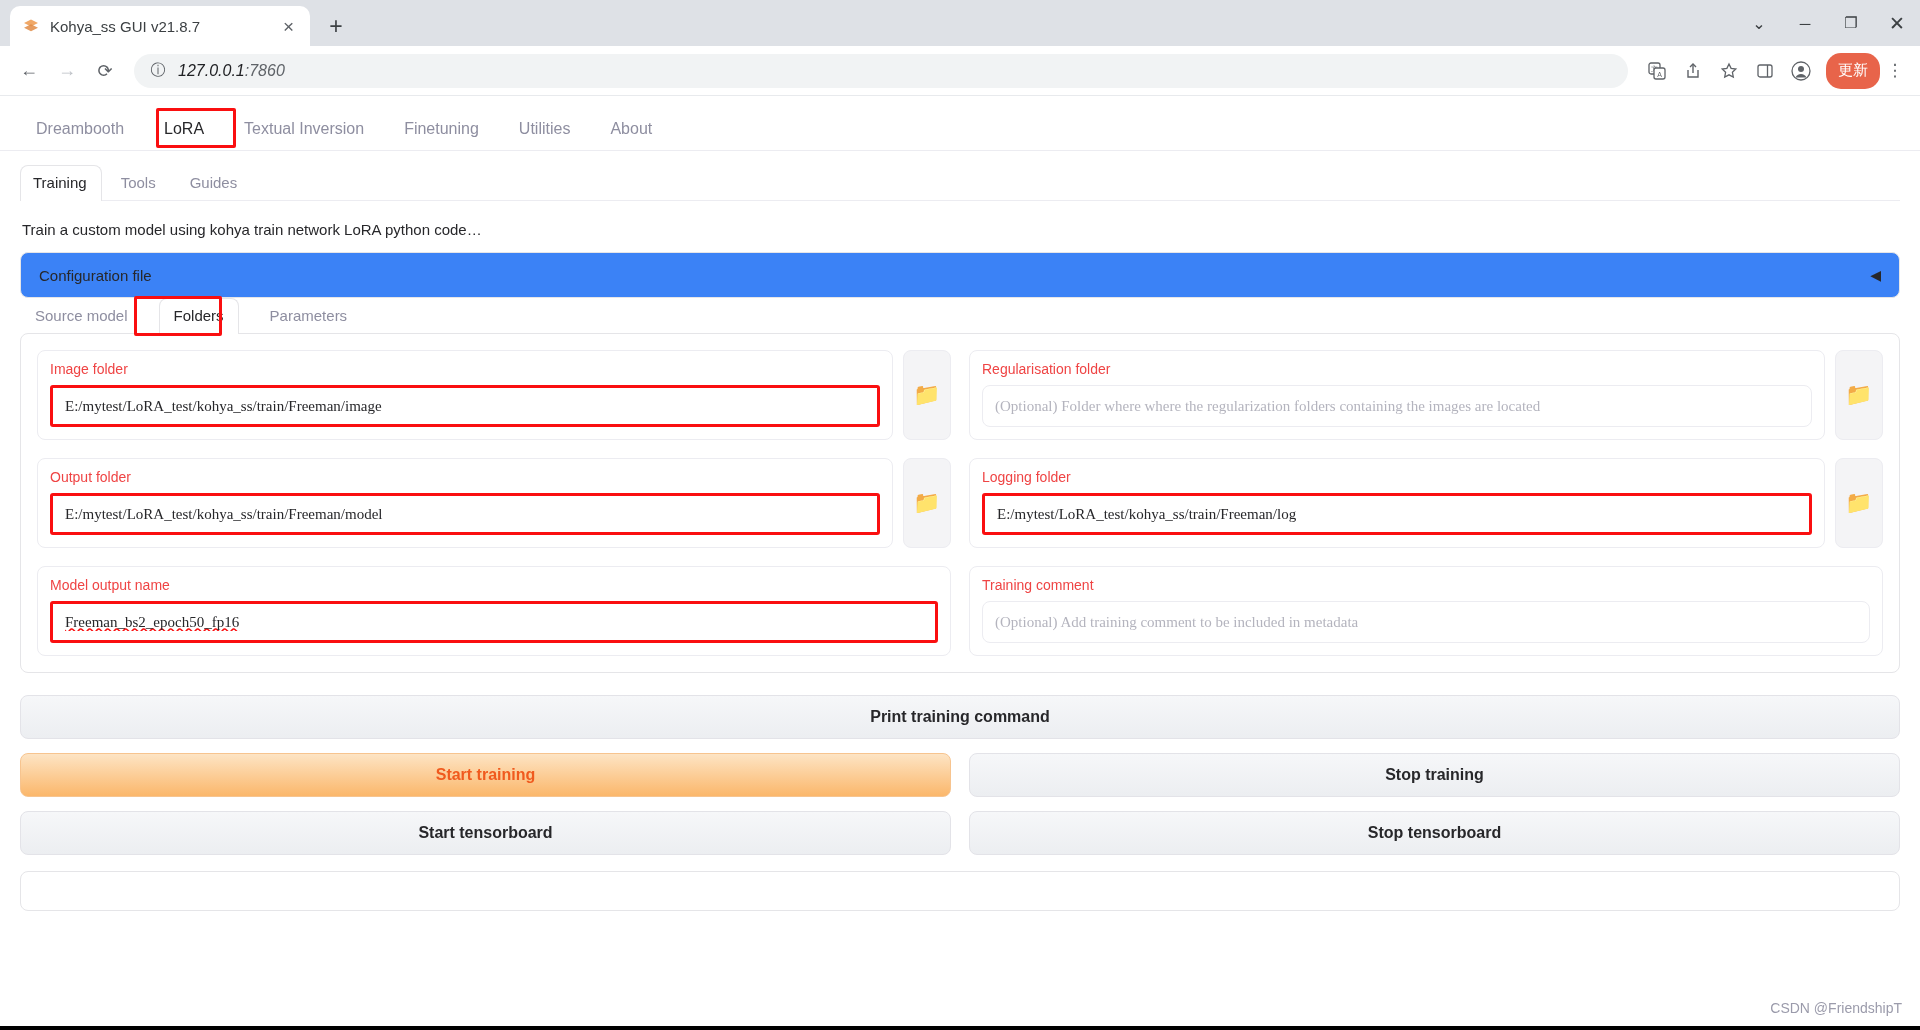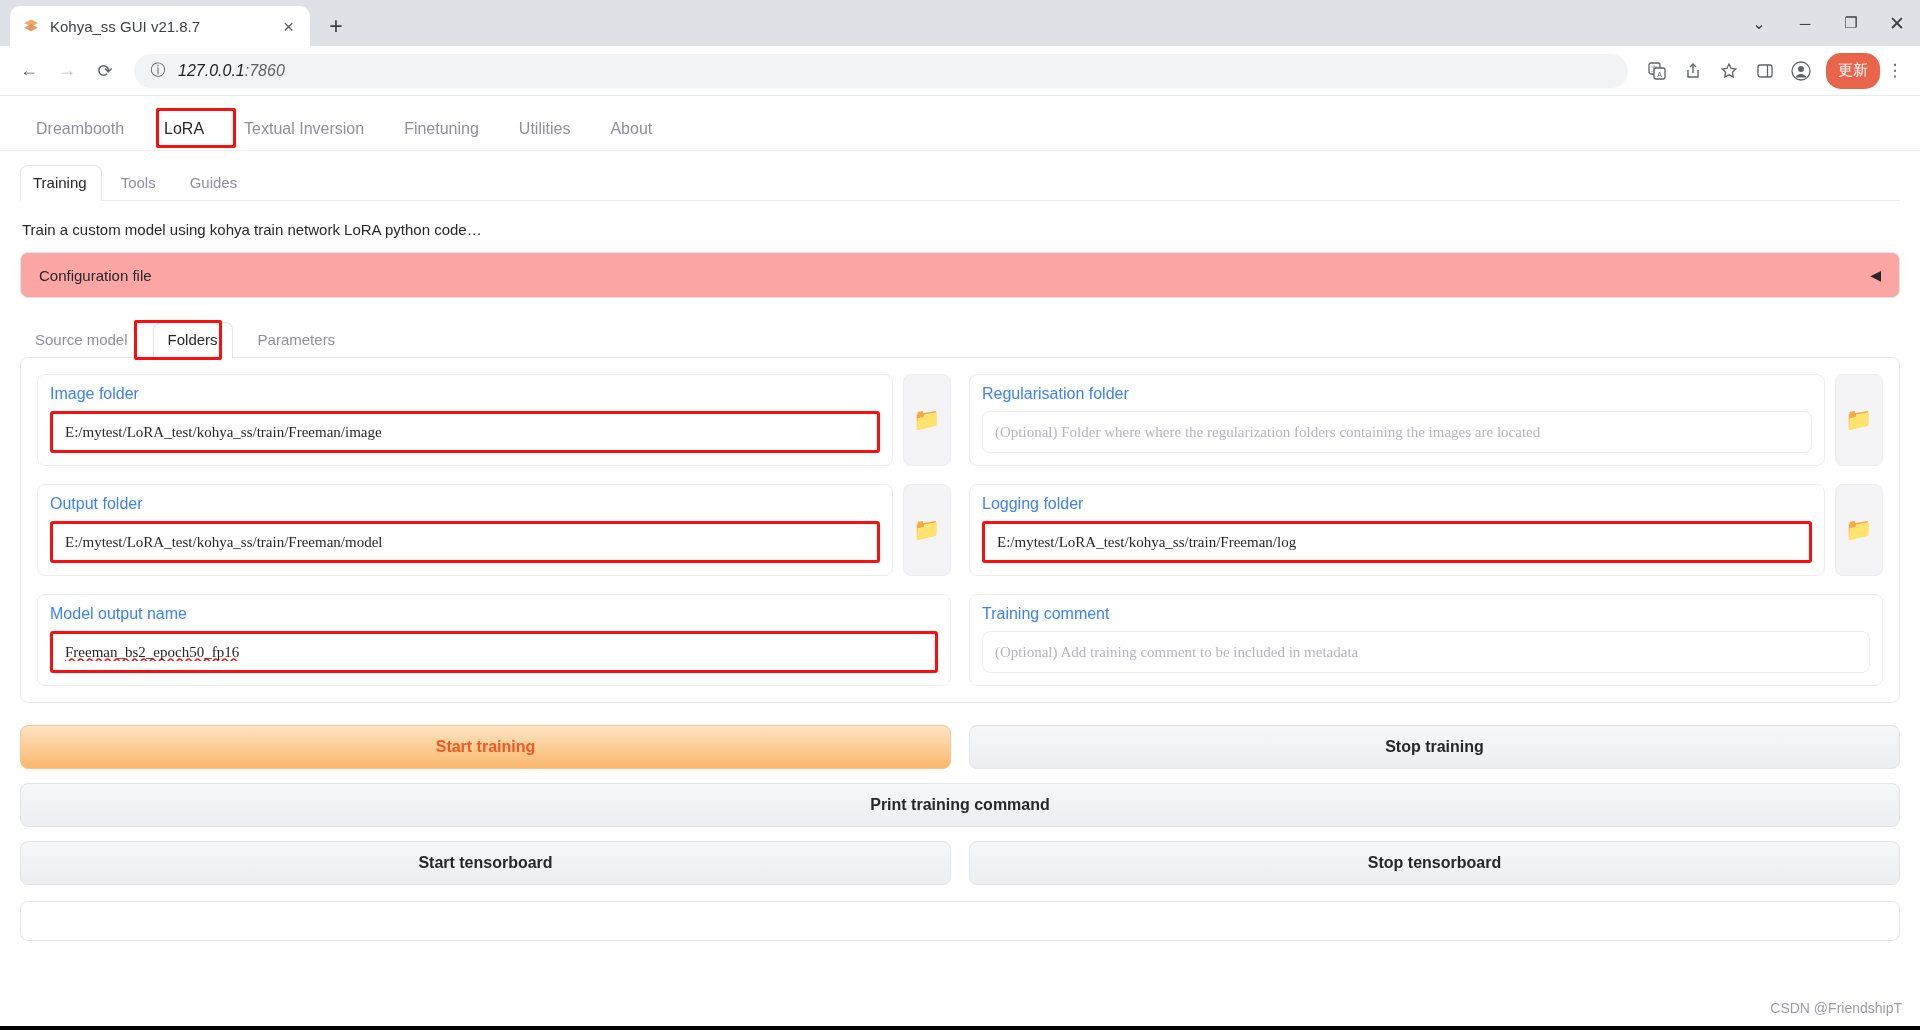--- a/index.html
+++ b/index.html
@@ -95,45 +95,45 @@
   .stab.active {
     color: #27272a; background: #fff; border-color: #e5e5e8;
   }
   .sub-underline { height: 1px; background: #ececf1; margin-top: -1px; }
 
   .desc { font-size: 15px; color: #27272a; padding: 20px 0 14px 2px; }
 
   .accordion {
     border: 1px solid #e5e5e8; border-radius: 8px; height: 46px;
     display: flex; align-items: center; justify-content: space-between;
-    padding: 0 18px; margin-bottom: 24px; background: #fca5a5;
+    padding: 0 18px; background: #3b82f6;
   }
   .accordion-label { font-size: 15px; color: #27272a; }
   .accordion-arrow { font-size: 14px; color: #27272a; }
 
-  .inner-tabs { display: flex; align-items: center; gap: 10px; position: relative; }
+  .inner-tabs { display: flex; align-items: center; gap: 16px; position: relative; }
   .itab {
     padding: 8px 14px 10px 14px; font-size: 15px; color: #8e8ea0;
     border-radius: 8px 8px 0 0; border: 1px solid transparent; border-bottom: none;
   }
   .itab.active { color: #27272a; background: #fff; border-color: #e5e5e8; }
 
   .folders-box {
     border: 1px solid #e5e5e8; border-radius: 8px; padding: 16px;
     display: flex; flex-direction: column; gap: 18px; background: #fff;
     margin-top: -1px;
   }
   .frow { display: flex; gap: 18px; }
   .fhalf { flex: 1; display: flex; gap: 10px; align-items: stretch; }
 
   .field {
     flex: 1; border: 1px solid #ececf1; border-radius: 8px;
     padding: 10px 12px 12px 12px; background: #fff; position: relative;
   }
-  .field-label { font-size: 16px; color: #3b82f6; margin-bottom: 8px; display: block; }
+  .field-label { font-size: 14px; color: #ef4444; margin-bottom: 8px; display: block; }
   .field-input {
     width: 100%; height: 42px; border: 1px solid #ececf1; border-radius: 8px;
     background: #fff; font-size: 15px; color: #27272a; padding: 0 12px;
     font-family: Liberation Serif, serif; outline: none;
   }
   .field-input::placeholder { color: #b4b4be; }
   .field-input.spell {
     text-decoration: underline wavy #fa0f10; text-decoration-skip-ink: none;
   }
   .field.marked > .field-input { border: 3px solid #fa0f10; border-radius: 3px; }
@@ -335,25 +335,25 @@
               <span class="field-label">Training comment</span>
               <input class="field-input" placeholder="(Optional) Add training comment to be included in metadata" style="">
             </div>
           </div>
         </div>
 
       </div>
 
       <div class="buttons">
         <div class="btn-row">
+          <div class="btn full">Print training command</div>
+        </div>
+        <div class="btn-row">
           <div class="btn primary">Start training</div>
           <div class="btn">Stop training</div>
-        </div>
-        <div class="btn-row">
-          <div class="btn full">Print training command</div>
         </div>
         <div class="btn-row">
           <div class="btn">Start tensorboard</div>
           <div class="btn">Stop tensorboard</div>
         </div>
       </div>
 
       <div class="bottom-strip"></div>
 
     </div>

